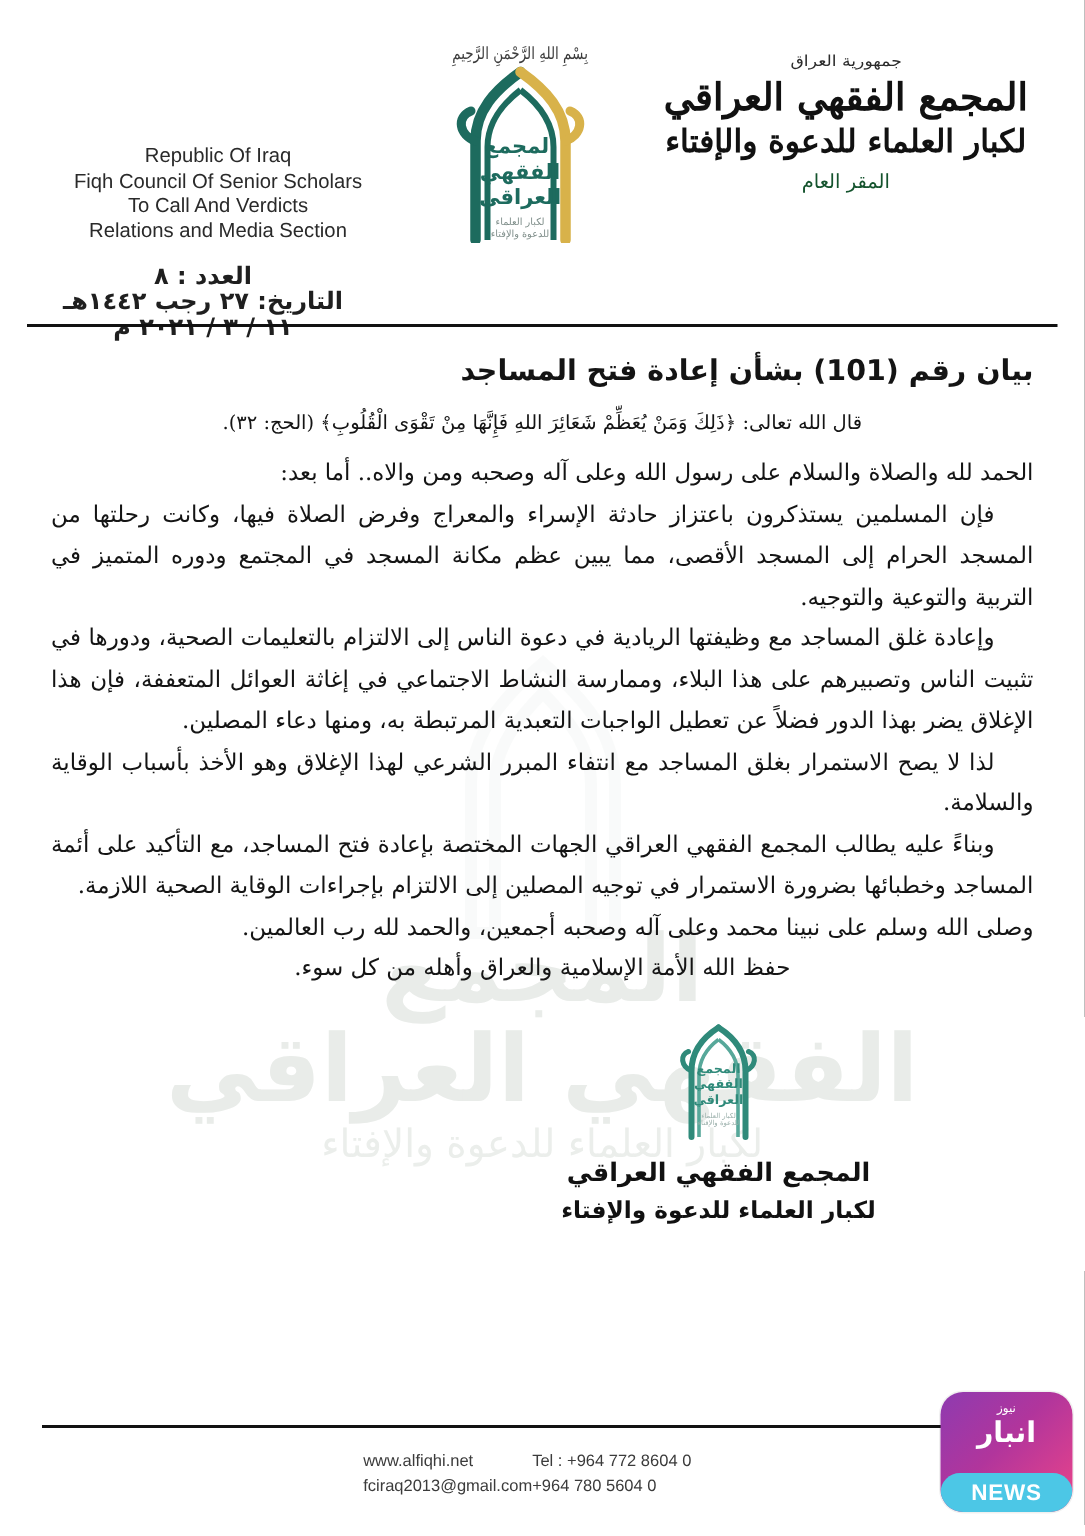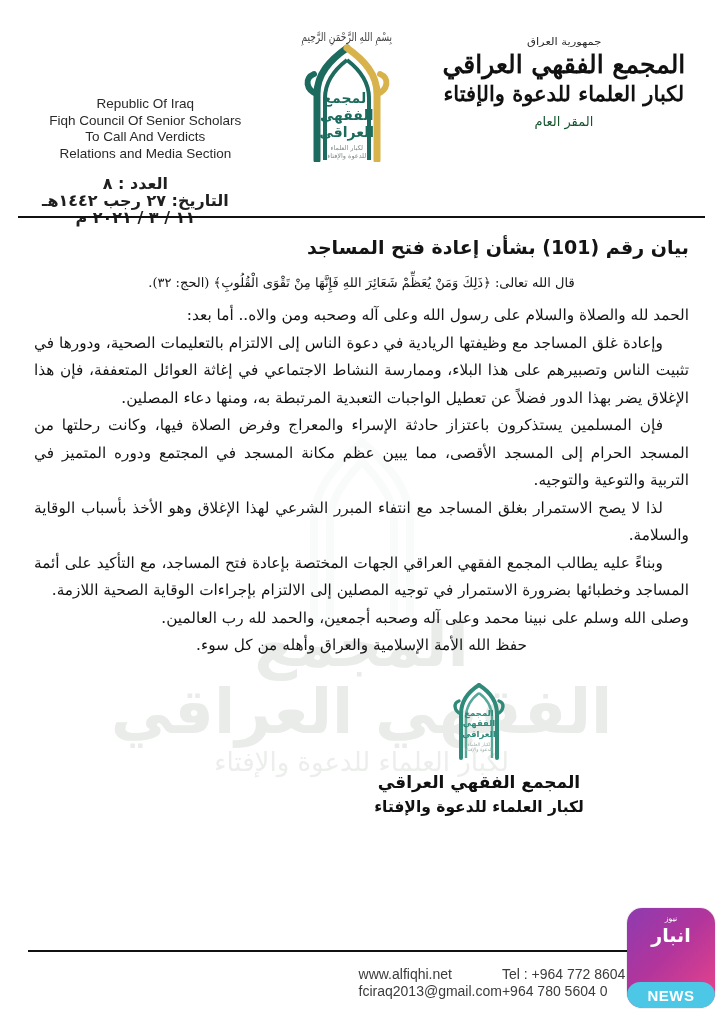--- a/index.html
+++ b/index.html
@@ -227,36 +227,36 @@
   .footer-rule {
     position: absolute;
     left: 28px; right: 28px; bottom: 72px;
     height: 2px; background: #111; z-index: 2;
   }
   .footer {
     position: absolute;
     left: 0; right: 0; bottom: 24px;
     z-index: 2;
     display: flex;
-    justify-content: flex-end;
+    justify-content: center;
     padding: 0 46px 0 66px;
     font-family: "Liberation Sans", sans-serif;
-    font-size: 14px;
+    font-size: 11px;
     line-height: 17px;
     color: #3b3b3b;
   }
   .footer .right { text-align: left; padding-right: 40px; }
 
   
   .news-badge {
     position: absolute;
     right: 8px;
     bottom: 16px;
     width: 88px;
-    height: 100px;
+    height: 80px;
     border-radius: 15px;
     background: linear-gradient(135deg, #8e3bb0 0%, #b1359c 45%, #ec4489 100%);
     z-index: 6;
     overflow: hidden;
     box-shadow: 0 0 0 1px rgba(0,0,0,.06);
     margin-top: 32px;
   }
   .nb-small {
     text-align: center;
     color: #ffffff;
@@ -359,22 +359,22 @@
   <div class="body">
     <div class="doc-title">بيان رقم (101) بشأن إعادة فتح المساجد</div>
 
     <div class="verse-line">
       <span>قال الله تعالى:</span>
       <span class="verse">﴿ذَلِكَ وَمَنْ يُعَظِّمْ شَعَائِرَ اللهِ فَإِنَّهَا مِنْ تَقْوَى الْقُلُوبِ﴾</span>
       <span>(الحج: ٣٢).</span>
     </div>
 
     <p class="para noindent">الحمد لله والصلاة والسلام على رسول الله وعلى آله وصحبه ومن والاه.. أما بعد:</p>
+    <p class="para">فإن المسلمين يستذكرون باعتزاز حادثة الإسراء والمعراج وفرض الصلاة فيها، وكانت رحلتها من المسجد الحرام إلى المسجد الأقصى، مما يبين عظم مكانة المسجد في المجتمع ودوره المتميز في التربية والتوعية والتوجيه.</p>
     <p class="para">وإعادة غلق المساجد مع وظيفتها الريادية في دعوة الناس إلى الالتزام بالتعليمات الصحية، ودورها في تثبيت الناس وتصبيرهم على هذا البلاء، وممارسة النشاط الاجتماعي في إغاثة العوائل المتعففة، فإن هذا الإغلاق يضر بهذا الدور فضلاً عن تعطيل الواجبات التعبدية المرتبطة به، ومنها دعاء المصلين.</p>
-    <p class="para">فإن المسلمين يستذكرون باعتزاز حادثة الإسراء والمعراج وفرض الصلاة فيها، وكانت رحلتها من المسجد الحرام إلى المسجد الأقصى، مما يبين عظم مكانة المسجد في المجتمع ودوره المتميز في التربية والتوعية والتوجيه.</p>
     <p class="para">لذا لا يصح الاستمرار بغلق المساجد مع انتفاء المبرر الشرعي لهذا الإغلاق وهو الأخذ بأسباب الوقاية والسلامة.</p>
     <p class="para">وبناءً عليه يطالب المجمع الفقهي العراقي الجهات المختصة بإعادة فتح المساجد، مع التأكيد على أئمة المساجد وخطبائها بضرورة الاستمرار في توجيه المصلين إلى الالتزام بإجراءات الوقاية الصحية اللازمة.</p>
     <p class="para noindent">وصلى الله وسلم على نبينا محمد وعلى آله وصحبه أجمعين، والحمد لله رب العالمين.</p>
     <p class="para center">حفظ الله الأمة الإسلامية والعراق وأهله من كل سوء.</p>
 
     <div class="sign-block">
       <div class="sign-logo">
         <svg viewBox="0 0 72 78">
           <path d="M36 3 C25 10 18 19 18 32 L18 76" fill="none" stroke="#2f8a7a" stroke-width="4" stroke-linecap="round"></path>
           <path d="M36 3 C47 10 54 19 54 32 L54 76" fill="none" stroke="#2f8a7a" stroke-width="4" stroke-linecap="round"></path>

